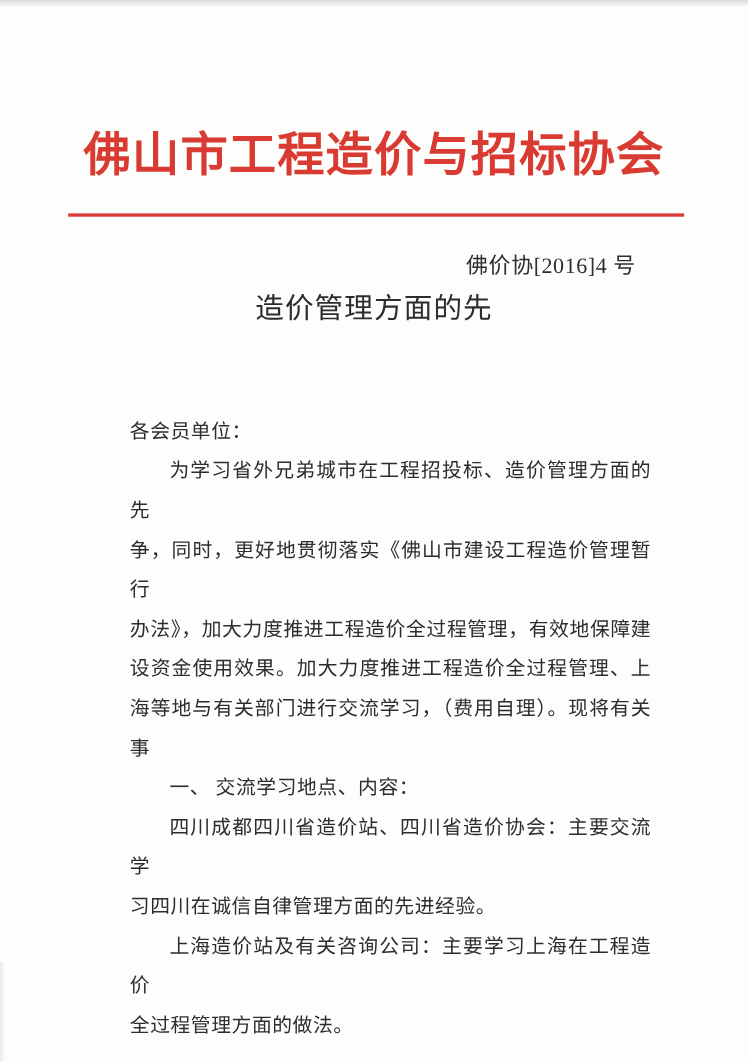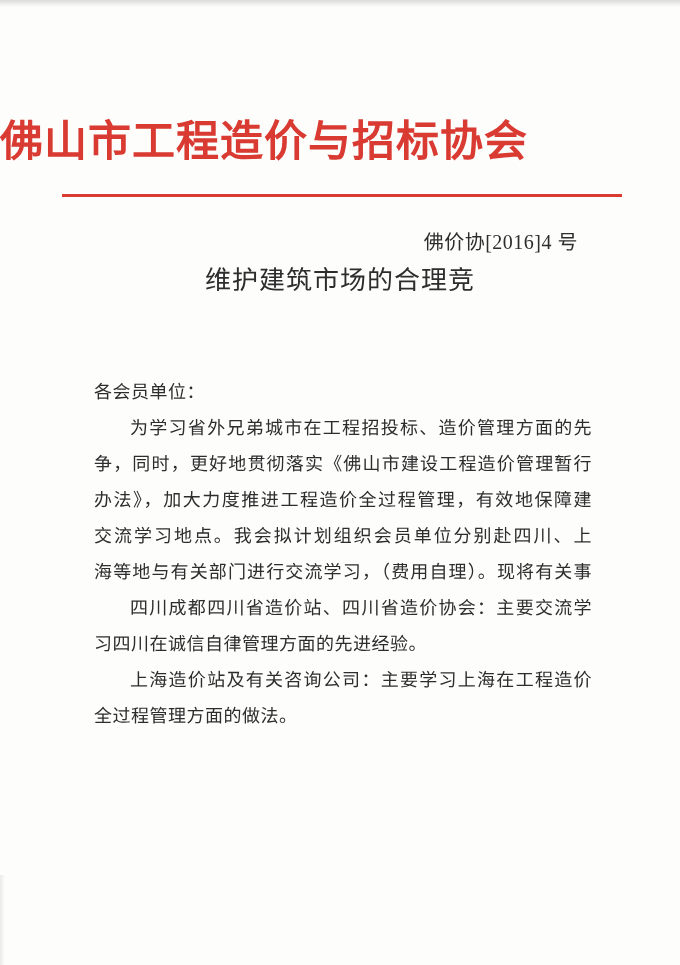--- a/index.html
+++ b/index.html
@@ -25,21 +25,21 @@
   .scan-edge-left {
     position: absolute;
     bottom: 0; left: 0;
     width: 5px; height: 90px;
     background: linear-gradient(to right, rgba(200,200,200,0.35), rgba(255,255,255,0));
   }
   .letterhead {
     position: absolute;
     top: 116px; left: 0;
     width: 100%;
-    text-align: left;
+    text-align: center;
     font-size: 43px;
     line-height: 52px;
     font-weight: 700;
     letter-spacing: 1px;
     color: var(--accent-red, #d93a31);
   }
   .red-rule {
     position: absolute;
     top: 194px; left: 62px;
     width: 560px; height: 3px;
@@ -65,21 +65,21 @@
   }
   .body-text {
     position: absolute;
     top: 374px; left: 94px;
     width: 498px;
     font-size: 18px;
     line-height: 36px;
     color: var(--ink, #2d2d2d);
     letter-spacing: 0.5px;
   }
-  .body-line { text-align: left; }
+  .body-line { text-align: left; margin-left: 24px; }
   .body-line.fill {
     text-align: justify;
     text-align-last: justify;
   }
   .body-line.indent { text-indent: 36px; }
 </style>
 </head>
 <body>
 
 <div class="page">
@@ -87,29 +87,30 @@
   <div class="scan-edge-top"></div>
   <div class="scan-edge-left"></div>
 
   <div class="letterhead">佛山市工程造价与招标协会</div>
 
   <div class="red-rule"></div>
 
   <div class="doc-number">佛价协[2016]4 号</div>
 
   <div class="doc-title">
-    <div>维护建筑市场的合理竞</div>
+    <div>造价管理方面的先</div>
   </div>
 
   <div class="body-text">
     <div class="body-line">各会员单位：</div>
     <div class="body-line indent fill">为学习省外兄弟城市在工程招投标、造价管理方面的先</div>
     <div class="body-line fill">争，同时，更好地贯彻落实《佛山市建设工程造价管理暂行</div>
     <div class="body-line fill">办法》，加大力度推进工程造价全过程管理，有效地保障建</div>
-    <div class="body-line fill">交流学习地点。我会拟计划组织会员单位分别赴四川、上</div>
+    <div class="body-line fill">设资金使用效果。加大力度推进工程造价全过程管理、上</div>
     <div class="body-line fill">海等地与有关部门进行交流学习，（费用自理）。现将有关事</div>
+    <div class="body-line indent">一、 交流学习地点、内容：</div>
     <div class="body-line indent fill">四川成都四川省造价站、四川省造价协会：主要交流学</div>
     <div class="body-line">习四川在诚信自律管理方面的先进经验。</div>
     <div class="body-line indent fill">上海造价站及有关咨询公司：主要学习上海在工程造价</div>
     <div class="body-line">全过程管理方面的做法。</div>
   </div>
 
 </div>
 
 </body></html>

